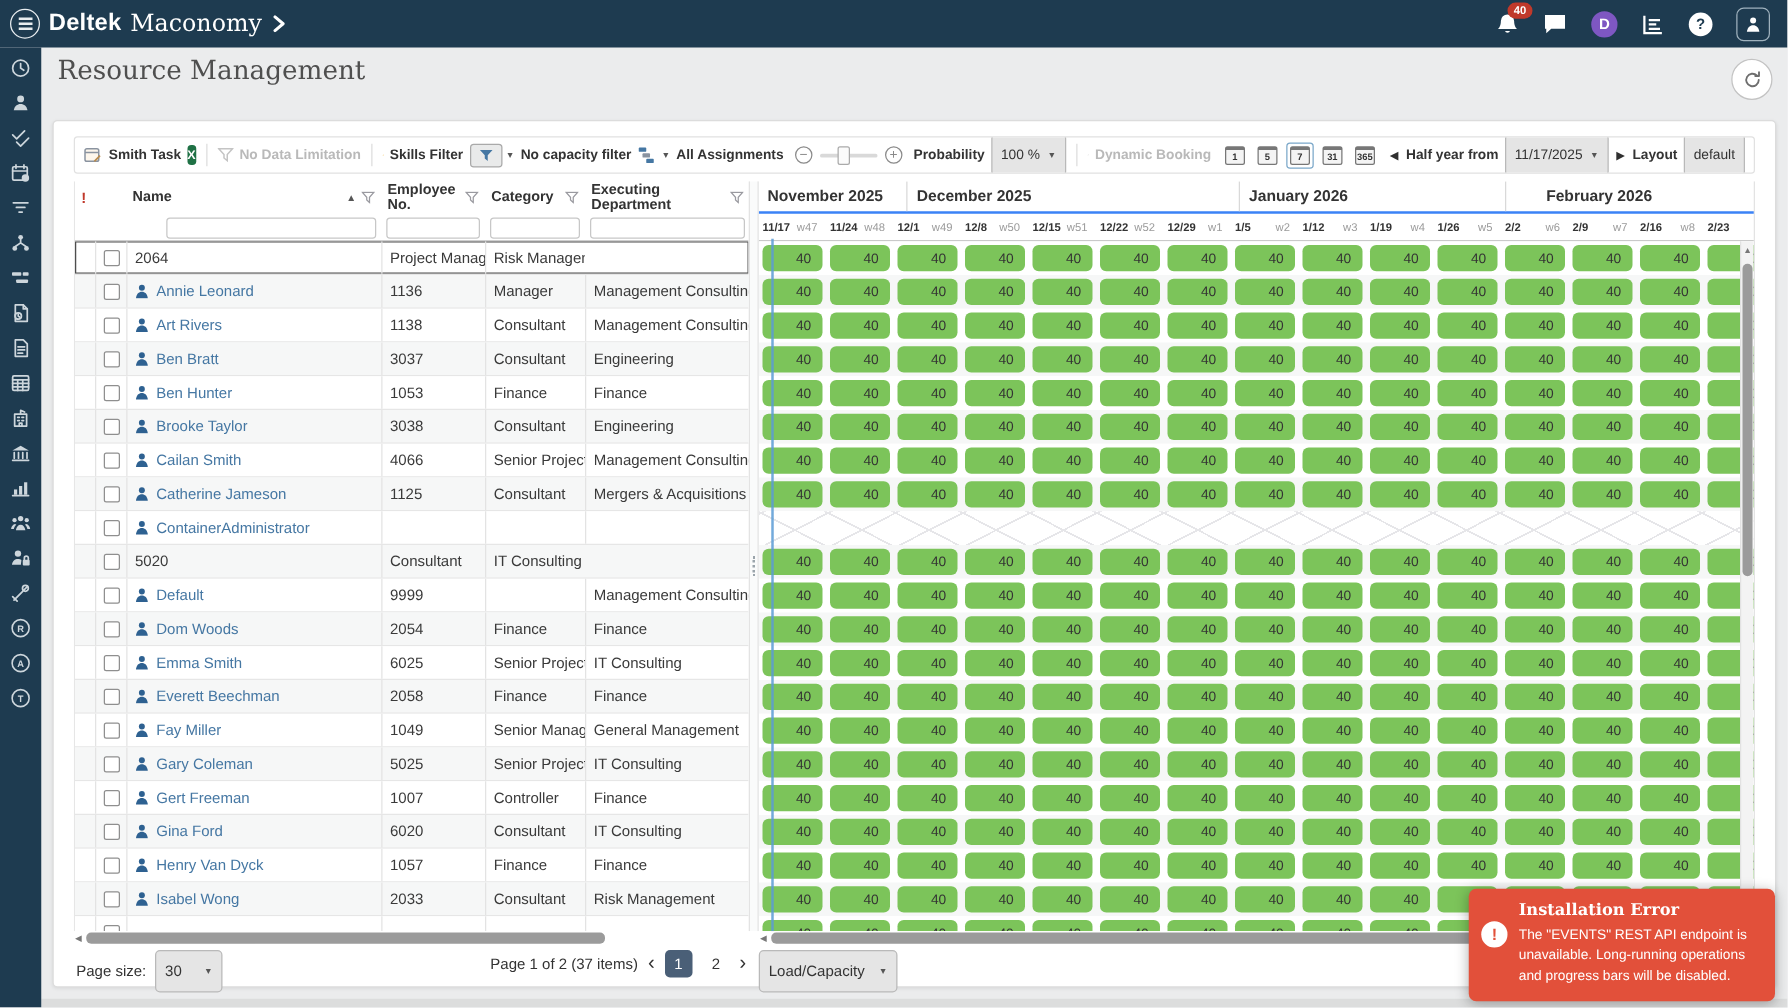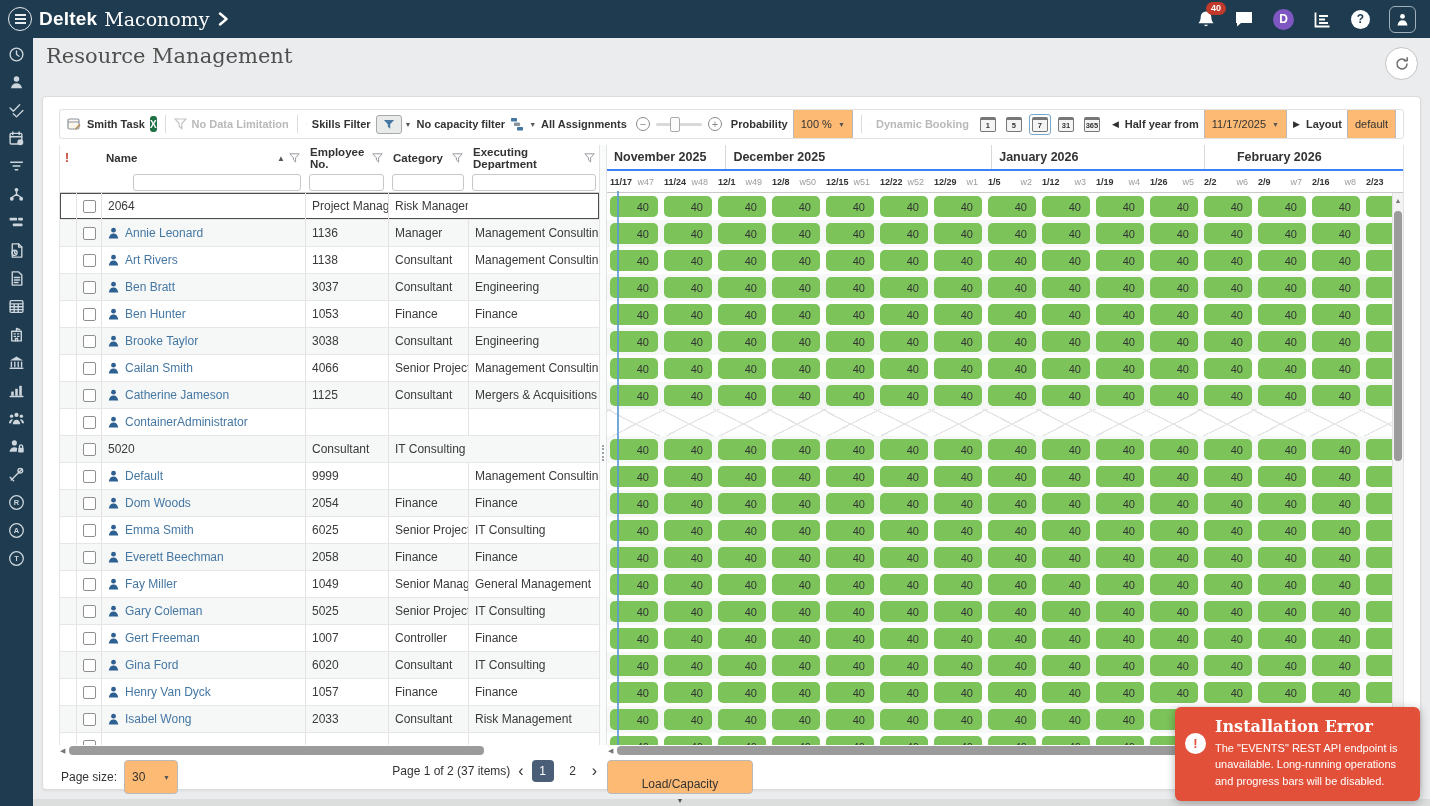--- a/index.html
+++ b/index.html
@@ -39,21 +39,21 @@
   .tb-label.disabled { color:#b9b9b9; }
   .divider { width:1px; height:18px; background:#ddd; margin:0 3px; flex:none; }
   .xl { width:16px; height:16px; background:#1f7145; color:#fff; border-radius:3px; font-size:10px; font-weight:bold; display:flex; align-items:center; justify-content:center; cursor:pointer; }
   .fbox { width:26px; height:19px; border:1px solid #a9a9a9; background:#e9eaea; border-radius:3px; display:flex; align-items:center; justify-content:center; cursor:pointer; }
   .caret { font-size:7px; color:#555; }
   .iconbtn { display:flex; align-items:center; gap:3px; cursor:pointer; }
   .zoomctl { display:flex; align-items:center; gap:6px; margin:0 4px; }
   .zc { width:14px; height:14px; border:1.2px solid #8a8a8a; border-radius:50%; color:#8a8a8a; font-size:11px; line-height:11px; display:flex; align-items:center; justify-content:center; cursor:pointer; }
   .ztrack { width:46px; height:3px; background:#d9d9d9; border-radius:2px; position:relative; }
   .zthumb { position:absolute; left:14px; top:-6px; width:10px; height:15px; background:#fbfbfb; border:1px solid #aaa; border-radius:2px; cursor:grab; }
-  .select { display:inline-flex; align-items:center; justify-content:space-between; gap:6px; border:1px solid #b9b9b9; border-radius:4px; height:22px; padding:16px 7px; background:#fdba74; cursor:pointer; }
+  .select { display:inline-flex; align-items:center; justify-content:space-between; gap:6px; border:1px solid #b9b9b9; border-radius:4px; height:22px; padding:16px 7px; background:#e5e5e5; cursor:pointer; }
   .cal-group { display:flex; align-items:center; gap:4px; margin:0 3px; }
   .cal-outer { padding:2px; border:1px solid transparent; border-radius:3px; cursor:pointer; }
   .cal-outer.sel { border-color:#7aa7c9; }
   .cal-box { display:flex; align-items:center; justify-content:center; width:16px; height:15px; border:1px solid #777; border-top:3.5px solid #777; background:#f4f4f4; font-size:7.5px; font-weight:bold; color:#333; border-radius:2px; }
   .step { font-size:9px; color:#2f2f2f; cursor:pointer; padding:0 1px; }
 
   
   .grid-area { position:absolute; left:16px; right:16px; top:48px; bottom:44px; display:flex; overflow:hidden; }
   .left-panel { width:540px; flex:none; border-left:1px solid #e6e6e6; display:flex; flex-direction:column; overflow:hidden; }
   .gh-row, .gf-row, .g-row { display:grid; grid-template-columns:16px 25px 204px 83px 80px 132px; }
@@ -111,26 +111,26 @@
   .hsb.right .thumb { left:10px; width:645px; }
 
   .footer { position:absolute; left:16px; right:16px; bottom:5px; height:26px; font-size:12px; color:#333; }
   .pagesize { position:absolute; left:2px; top:2px; display:flex; align-items:center; gap:7px; }
   .select.small { width:54px; }
   .paginfo { position:absolute; left:0; width:540px; top:2px; display:flex; align-items:center; justify-content:flex-end; gap:8px; padding-right:2px; }
   .pchev { font-size:16px; color:#333; cursor:pointer; line-height:20px; }
   .pnum { min-width:22px; height:22px; display:flex; align-items:center; justify-content:center; cursor:pointer; border-radius:4px; }
   .pnum.current { background:var(--selected_page,#4a5f77); color:#fff; }
   .viewmode { position:absolute; left:548px; top:2px; }
-  .select.vm { width:146px;flex-direction:column; }
+  .select.vm { width:111px; }
 
   
   .toast { position:absolute; right:10px; bottom:5px; width:245px; background:var(--red,#e2503a); border-radius:6px; color:#fff; display:flex; gap:9px; padding:10px 12px 12px 10px; box-shadow:0 2px 10px rgba(0,0,0,.3); z-index:50; }
   .toast-icon { width:21px; height:21px; flex:none; border-radius:50%; background:#fff; color:var(--red,#e2503a); font-weight:bold; font-size:13px; display:flex; align-items:center; justify-content:center; margin-top:16px; }
-  .toast-title { font-family:"DejaVu Serif", serif; font-weight:bold; font-size:16px; margin-bottom:4px; }
+  .toast-title { font-family:"DejaVu Serif", serif; font-weight:bold; font-size:13px; margin-bottom:4px; }
   .toast-msg { font-size:11px; line-height:1.5; font-weight:500; }
 </style>
 </head>
 <body>
 
 <div class="topbar">
   <div class="brand">
     <span class="burger">
         <i></i>
         <i></i>

